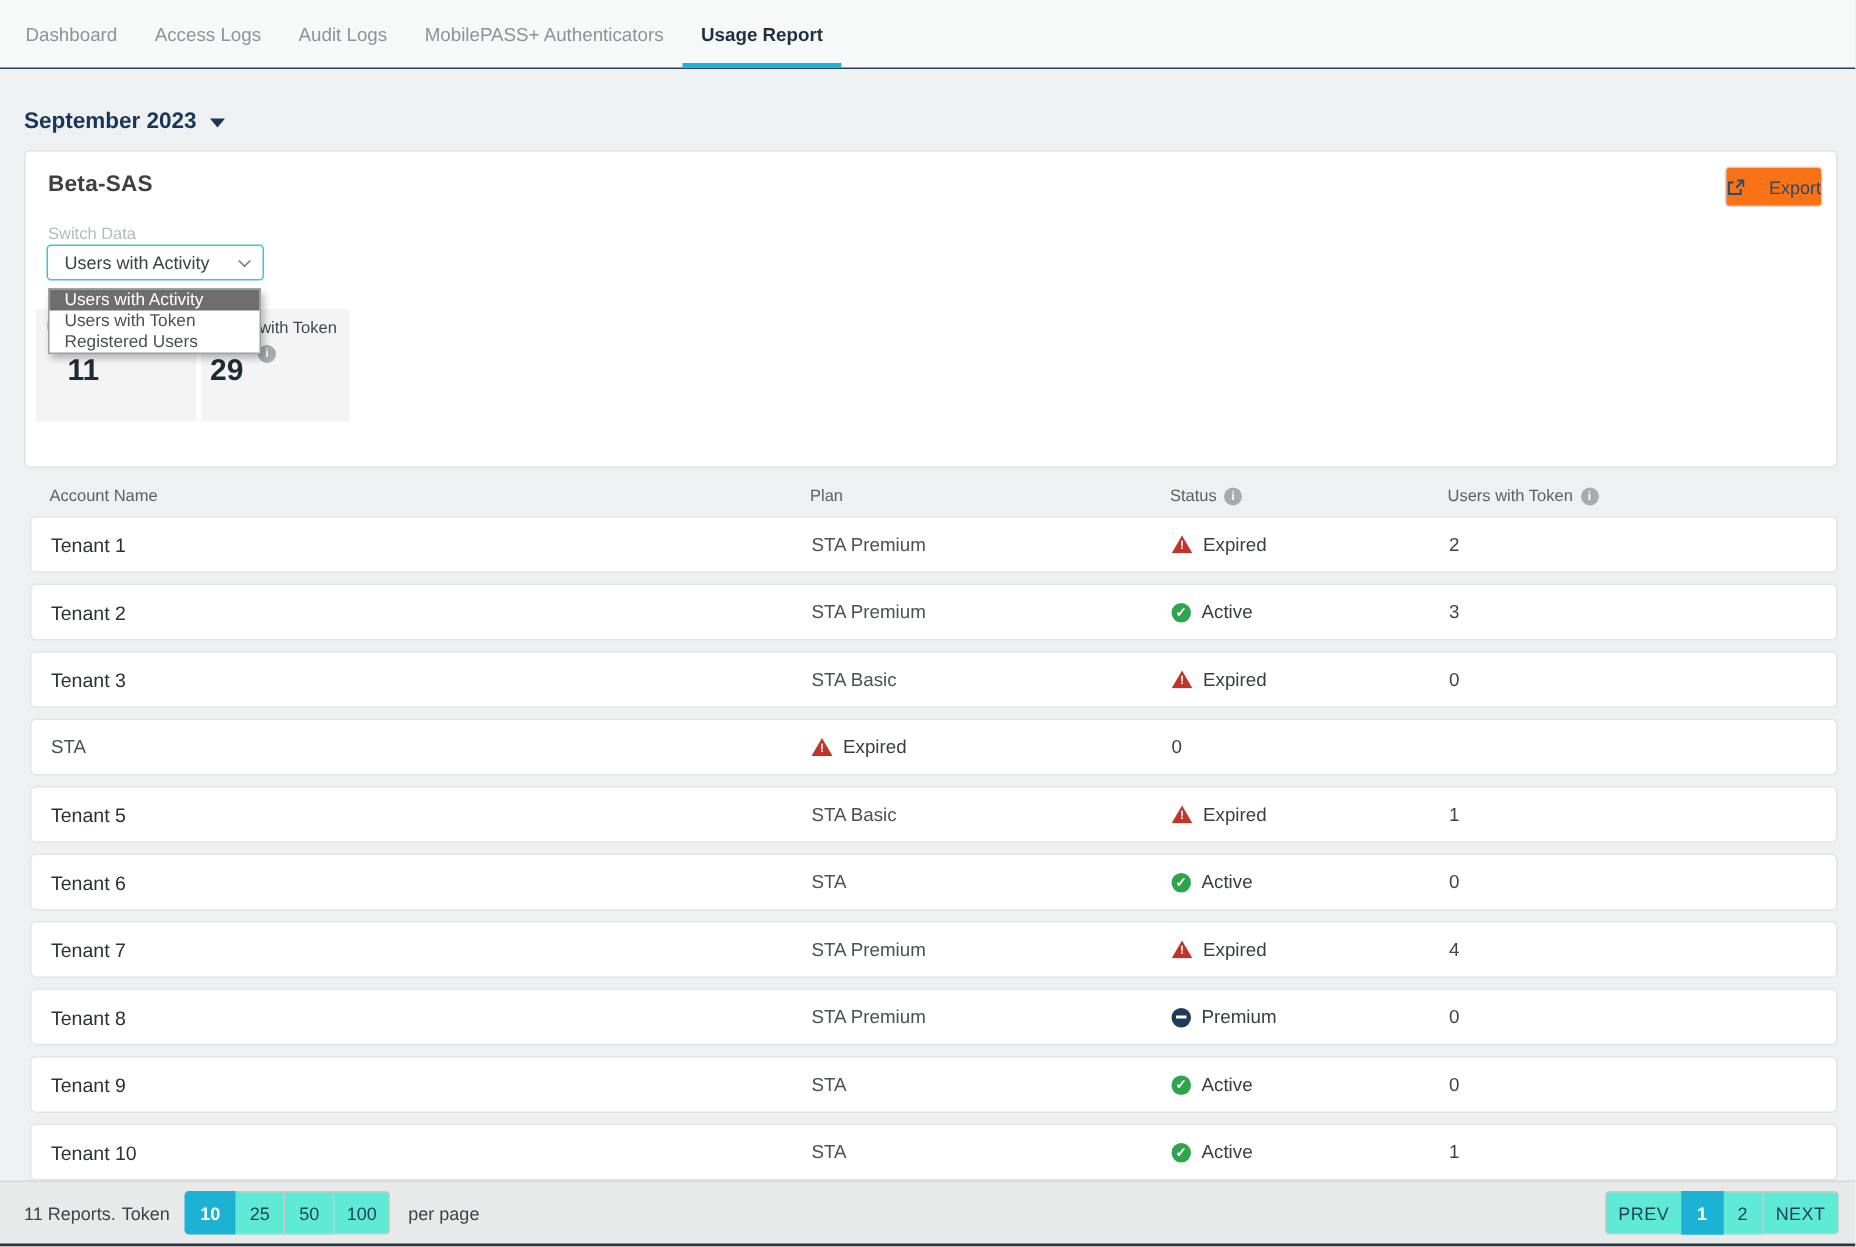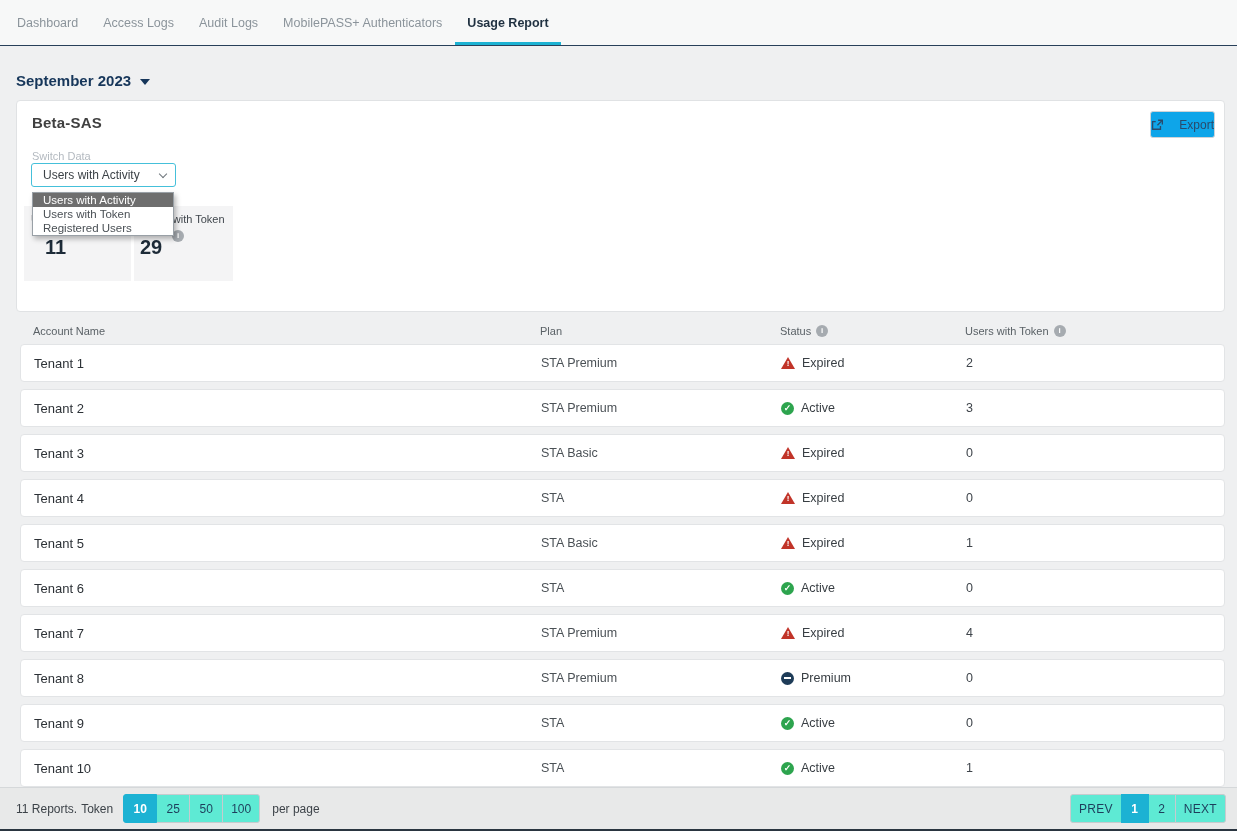--- a/index.html
+++ b/index.html
@@ -13,21 +13,21 @@
   .tab.active { color:#1f3040; font-weight:bold; }
   .tab.active::after { content:""; position:absolute; left:-12px; right:-12px; bottom:0; height:3px; background:#1cb2d3; }
 
   
   .period { position:absolute; left:16px; top:72px; display:flex; align-items:center; gap:9px; font-size:15px; font-weight:bold; color:#16365a; cursor:pointer; }
   .caret-down { width:0; height:0; border-left:5px solid transparent; border-right:5px solid transparent; border-top:6px solid #16365a; margin-top:2px; }
 
   
   .panel { position:absolute; left:16px; top:100px; width:1209px; height:212px; background:#fff; border:1px solid #e0e2e4; border-radius:4px; }
   .panel-title { position:absolute; left:15px; top:13px; font-size:15px; font-weight:bold; color:#404040; letter-spacing:.2px; }
-  .export-btn { position:absolute; right:9px; top:10px; width:65px; height:27px; display:flex; align-items:center; justify-content:center; gap:16px; background:#0ea5e9; border:1px solid #ced3d7; border-radius:3px; font-size:12px; color:#2a4a6b; font-family:inherit; cursor:pointer; }
+  .export-btn { position:absolute; right:9px; top:10px; width:65px; height:27px; display:flex; align-items:center; justify-content:center; gap:16px; background:#f97316; border:1px solid #ced3d7; border-radius:3px; font-size:12px; color:#2a4a6b; font-family:inherit; cursor:pointer; }
   .sd-label { position:absolute; left:15px; top:49px; font-size:11px; color:#b4bac0; }
   .sd-select { position:absolute; left:14px; top:62px; width:145px; height:24px; background:#fff; border:1px solid #45c0da; border-radius:3px; font-size:12px; color:#3c4247; line-height:22px; padding-left:11px; cursor:pointer; }
   .sd-chev { position:absolute; right:9px; top:7px; width:6px; height:6px; border-right:1.5px solid #6f767c; border-bottom:1.5px solid #6f767c; transform:rotate(45deg); }
 
   .stat-card { position:absolute; top:105px; height:75px; background:#f4f4f5; }
   .stat-card.c1 { left:7px;  width:107px; }
   .stat-card.c2 { left:117px; width:99px; }
   .stat-label { position:absolute; left:7px; top:7px; font-size:11px; color:#41474d; white-space:nowrap; }
   .stat-value { position:absolute; top:30px; font-size:20px; font-weight:bold; color:#1d2b38; }
   .c1 .stat-value { left:21px; }
@@ -166,21 +166,20 @@
     <div class="trow grid-cols">
       <span class="cell-name">Tenant 3</span>
       <span class="cell-plan">STA Basic</span>
       <span class="cell-status">
         <span class="st-ic st-expired"></span>
         <span class="st-txt">Expired</span>
       </span>
       <span class="cell-count">0</span>
     </div>
     <div class="trow grid-cols">
-      <span class="cell-name">Tenant 4</span>
       <span class="cell-plan">STA</span>
       <span class="cell-status">
         <span class="st-ic st-expired"></span>
         <span class="st-txt">Expired</span>
       </span>
       <span class="cell-count">0</span>
     </div>
     <div class="trow grid-cols">
       <span class="cell-name">Tenant 5</span>
       <span class="cell-plan">STA Basic</span>

